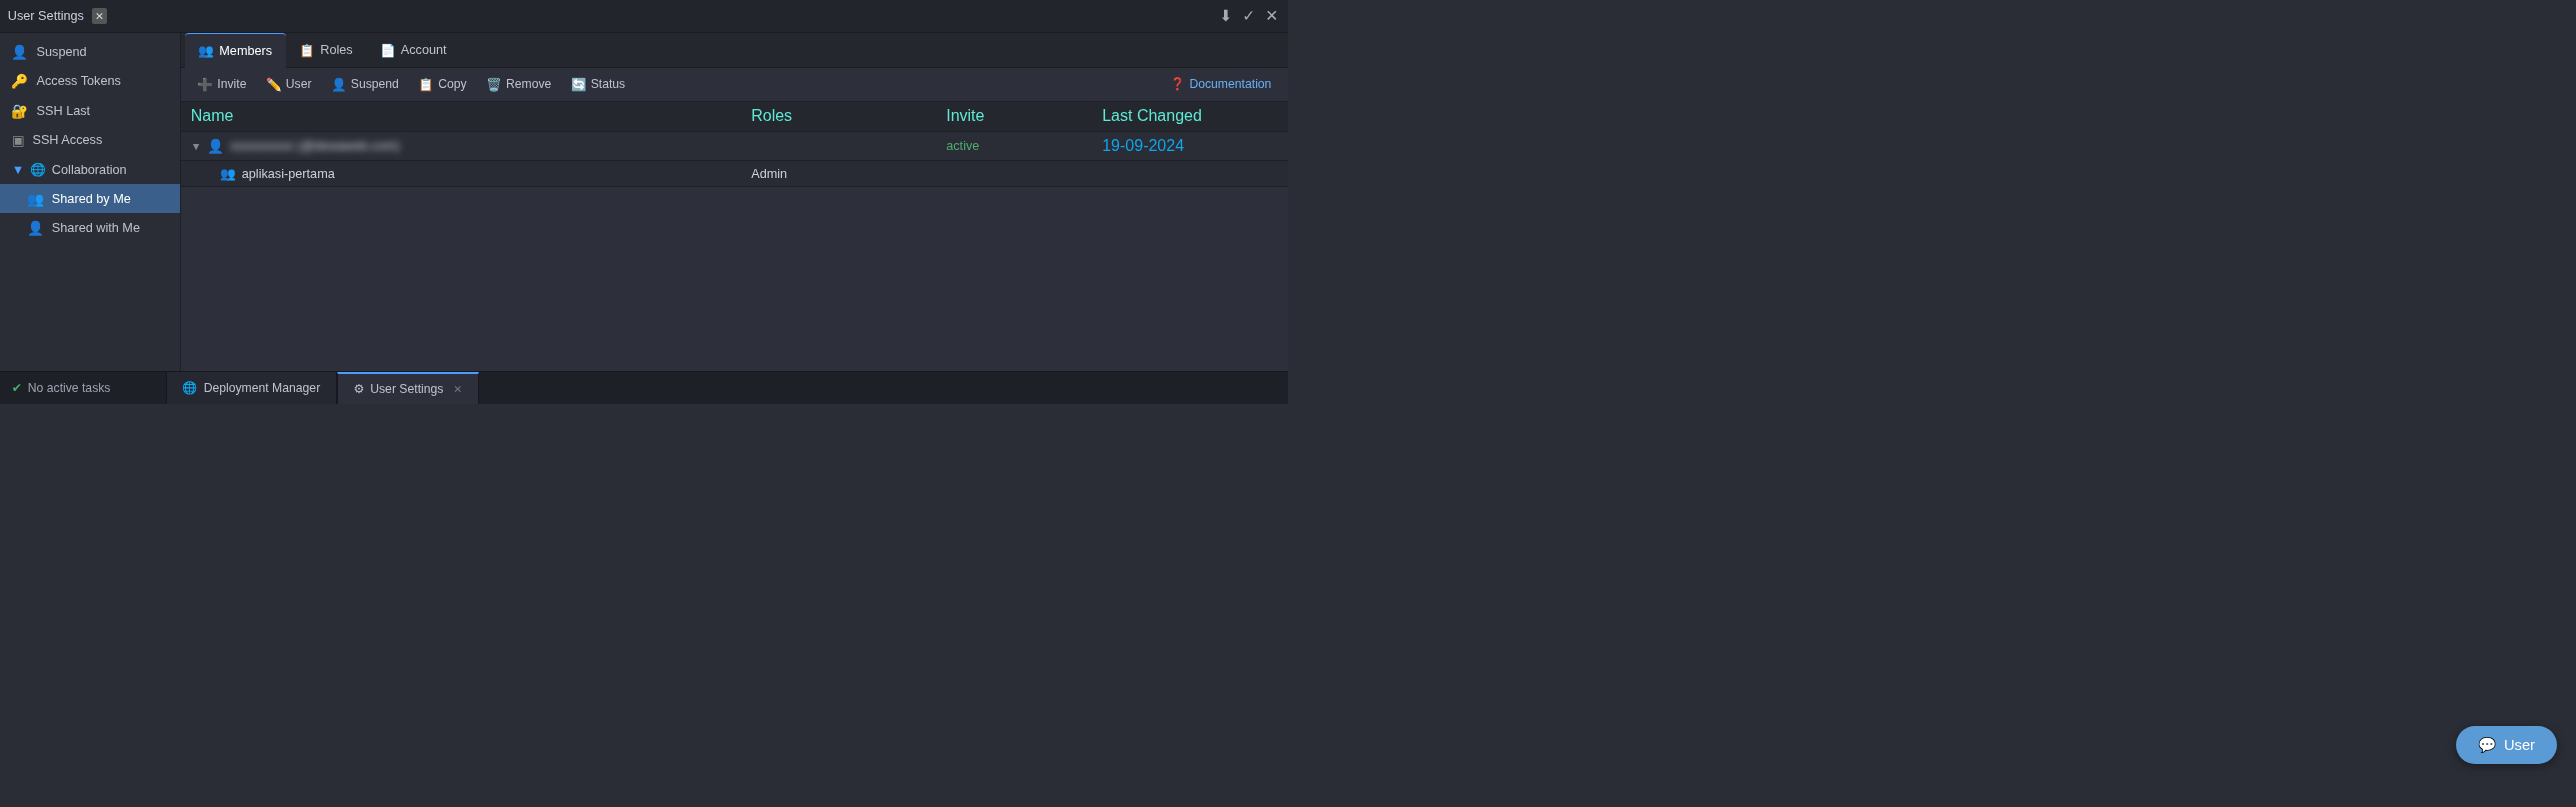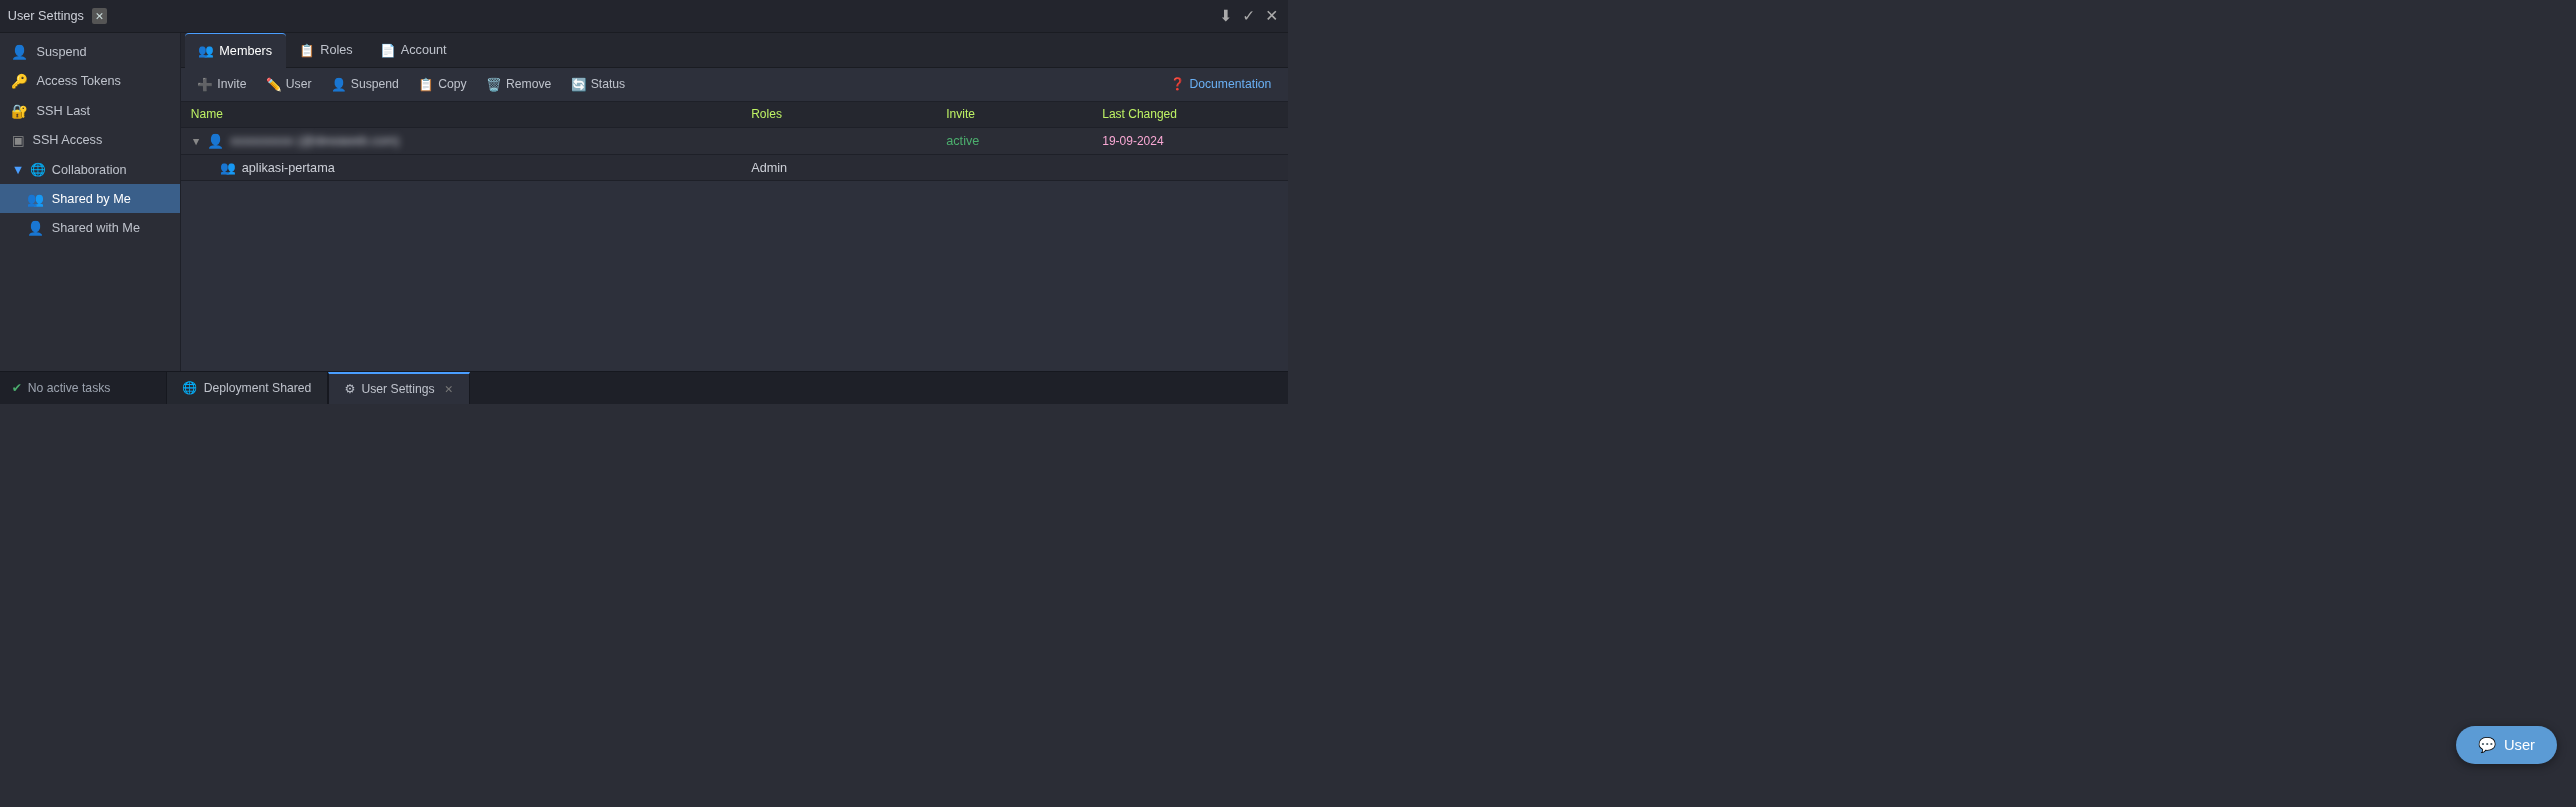--- a/index.html
+++ b/index.html
@@ -171,22 +171,22 @@
       overflow-y: auto;
     }
     .table-header {
       display: grid;
       grid-template-columns: 1fr 195px 156px 176px;
       background: #25272f;
       border-bottom: 1px solid #1e2028;
       padding: 5.9px 9.8px;
     }
     .table-header-cell {
-      font-size: 12px;
-      color: #bef264;
+      font-size: 16px;
+      color: #5eead4;
       font-weight: 500;
     }
     .table-row {
       display: grid;
       grid-template-columns: 1fr 195px 156px 176px;
       padding: 4.9px 9.8px;
       border-bottom: 1px solid #1e2028;
       align-items: center;
     }
     .table-row.expanded { background: #2b2d36; }
@@ -195,21 +195,21 @@
       align-items: center;
       gap: 5.9px;
       font-size: 12.7px;
     }
     .row-name .chevron {
       color: #888;
       font-size: 10.7px;
     }
     .row-name .row-icon { font-size: 13.7px; }
     .status-active { color: #4caf6e; }
-    .date-cell { color: #f9a8d4; font-size: 12px; }
+    .date-cell { color: #0ea5e9; font-size: 16px; }
     .sub-row {
       display: grid;
       grid-template-columns: 1fr 195px 156px 176px;
       padding: 4.9px 9.8px 4.9px 39px;
       border-bottom: 1px solid #1e2028;
       align-items: center;
       background: #292b34;
     }
     .sub-row-name {
       display: flex;
@@ -417,21 +417,21 @@
   </div>
 </div>
 
 <div class="status-bar">
   <div class="status-left">
     <span class="status-check">✔</span>
     <span>No active tasks</span>
   </div>
   <div class="status-tab">
     <span style="color:#4a9eff;">🌐</span>
-    <span>Deployment Shared</span>
+    <span>Deployment Manager</span>
   </div>
   <div class="status-tab status-tab-active">
     <span>⚙</span>
     <span>User Settings</span>
     <span class="tab-close">✕</span>
   </div>
 </div>
 
 <div class="chat-button" style="position:fixed; right:19.5px; bottom:43px;">
   <span>💬</span>

